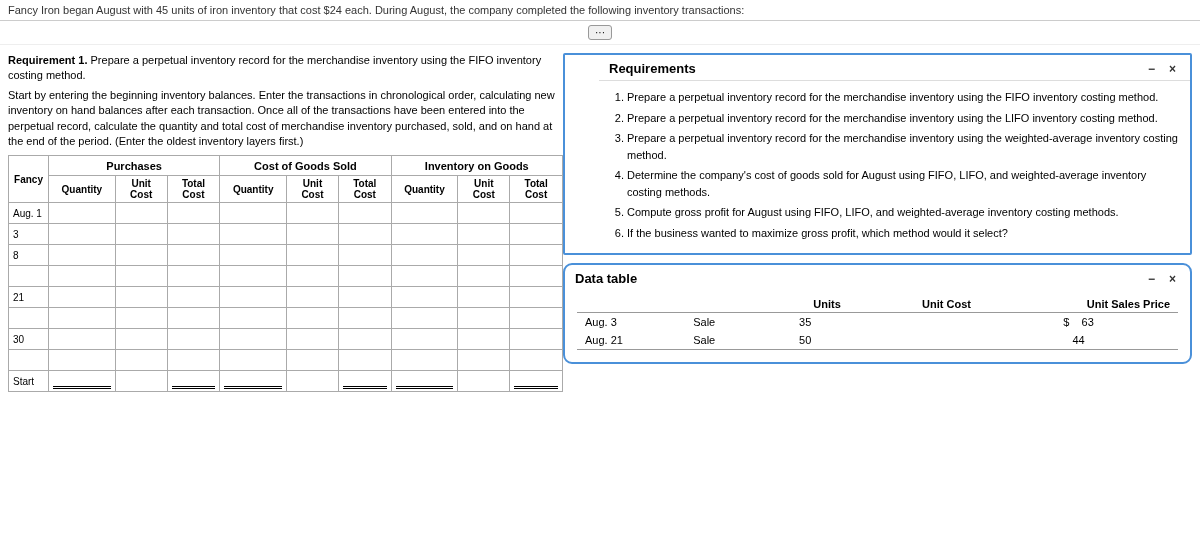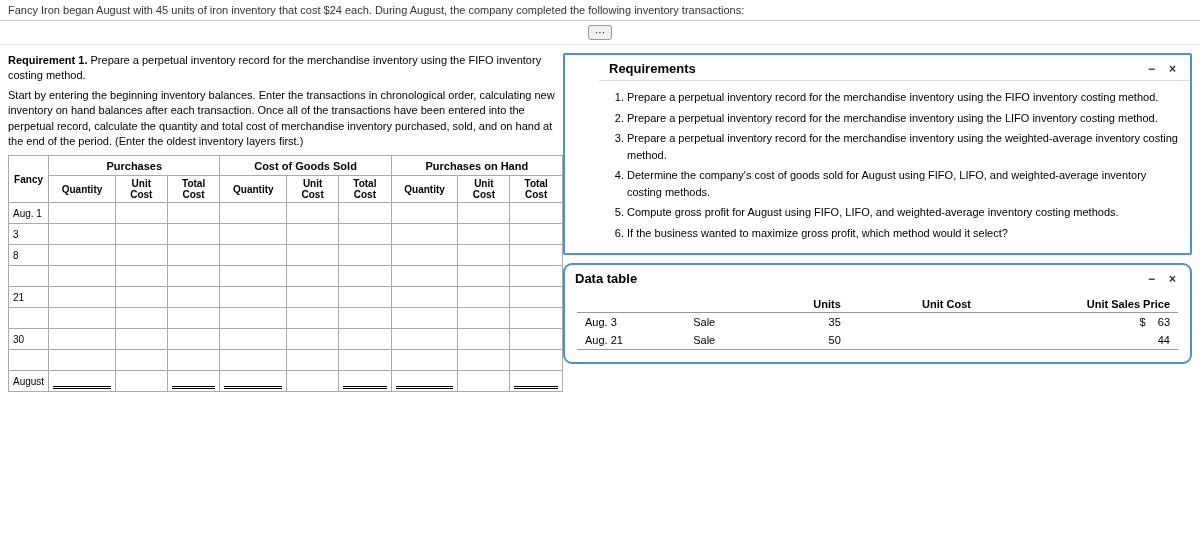--- a/index.html
+++ b/index.html
@@ -198,21 +198,21 @@
       font-weight: bold;
       border-bottom: 1px solid #999;
     }
 
     .data-table th:first-child, .data-table th:nth-child(2) {
       text-align: left;
     }
 
     .data-table td {
       padding: 3px 8px;
-      text-align: right;
+      text-align: center;
     }
 
     .data-table td:first-child {
       text-align: left;
     }
 
     .data-table td:nth-child(2) {
       text-align: left;
     }
 
@@ -238,21 +238,21 @@
       <p><strong>Requirement 1.</strong> <span>Prepare a perpetual inventory record for the merchandise inventory using the FIFO inventory costing method.</span></p>
       <p>Start by entering the beginning inventory balances. Enter the transactions in chronological order, calculating new inventory on hand balances after each transaction. Once all of the transactions have been entered into the perpetual record, calculate the quantity and total cost of merchandise inventory purchased, sold, and on hand at the end of the period. (Enter the oldest inventory layers first.)</p>
     </div>
 
     <table class="inv-table">
       <thead>
         <tr>
           <th rowspan="2">Fancy</th>
           <th colspan="3" class="group-header">Purchases</th>
           <th colspan="3" class="group-header">Cost of Goods Sold</th>
-          <th colspan="3" class="group-header">Purchases on Hand</th>
+          <th colspan="3" class="group-header">Inventory on Goods</th>
         </tr>
         <tr>
 
           <th>Quantity</th>
           <th>Unit<br>Cost</th>
           <th>Total<br>Cost</th>
 
           <th>Quantity</th>
           <th>Unit<br>Cost</th>
           <th>Total<br>Cost</th>
@@ -362,21 +362,21 @@
           <td><input type="text" style=""></td>
           <td><input type="text" style=""></td>
           <td><input type="text" style=""></td>
           <td><input type="text" style=""></td>
           <td><input type="text" style=""></td>
           <td><input type="text" style=""></td>
           <td><input type="text" style=""></td>
         </tr>
 
         <tr class="totals-row">
-          <td class="date-cell">August</td>
+          <td class="date-cell">Start</td>
           <td><input type="text" style="border-bottom: 3px double rgb(0, 0, 0);"></td>
           <td></td>
           <td><input type="text" style="border-bottom: 3px double rgb(0, 0, 0);"></td>
           <td><input type="text" style="border-bottom: 3px double rgb(0, 0, 0);"></td>
           <td></td>
           <td><input type="text" style="border-bottom: 3px double rgb(0, 0, 0);"></td>
           <td><input type="text" style="border-bottom: 3px double rgb(0, 0, 0);"></td>
           <td></td>
           <td><input type="text" style="border-bottom: 3px double rgb(0, 0, 0);"></td>
         </tr>

